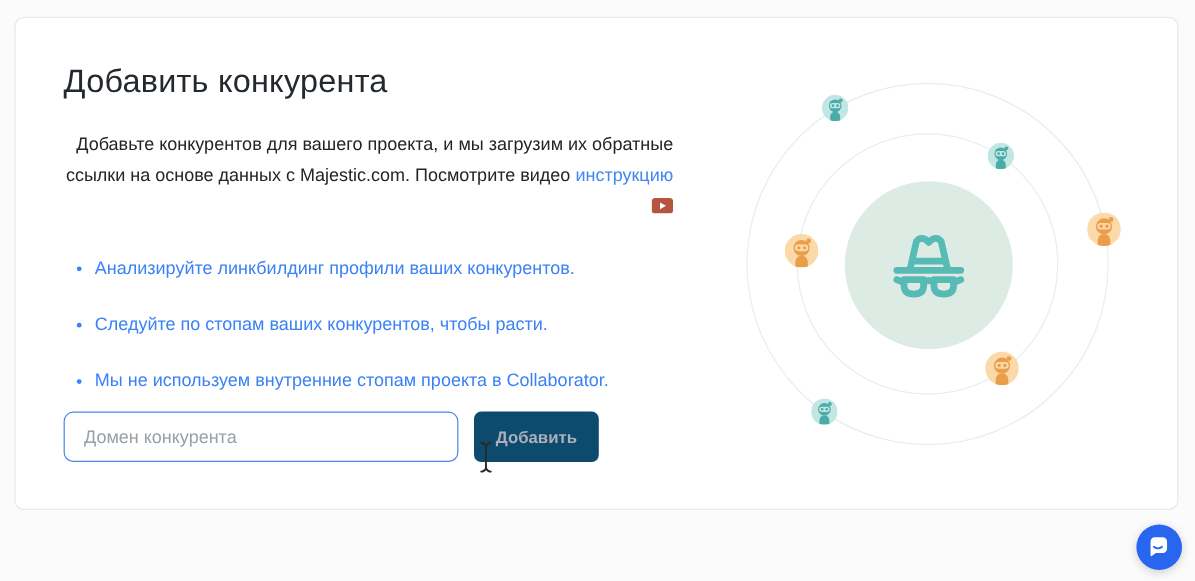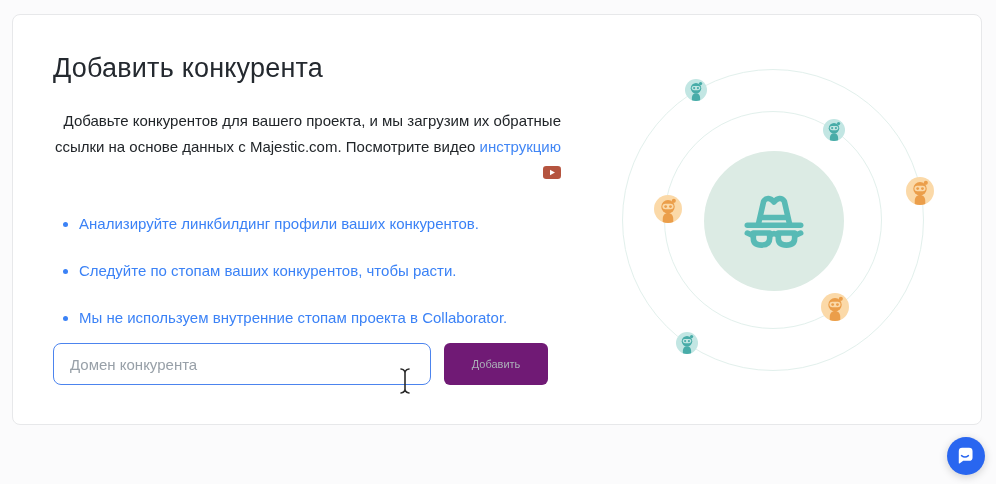--- a/index.html
+++ b/index.html
@@ -48,33 +48,34 @@
     margin-bottom: 21px;
   }
   ul.bullets li:last-child { margin-bottom: 0; }
 
   
   .form-row {
     position: absolute; left: 40px; top: 328px;
     display: flex; align-items: center; gap: 13px;
   }
   .domain-input {
-    width: 378px; height: 42px;
+    width: 329px; height: 42px;
     border: 1.5px solid #4c84ee; border-radius: 8px;
     padding: 0 16px; font-size: 15px; color: #212529;
     font-family: "Liberation Sans", sans-serif;
     outline: none; background: #fff;
   }
   .domain-input::placeholder { color: #98a0a8; }
   .add-btn {
     width: 104px; height: 42px;
-    background: #701a75; border: none; border-radius: 6px;
-    font-size: 11px; color: #abb0b8;
+    background: #0c4a6e; border: none; border-radius: 6px;
+    font-size: 14px; color: #abb0b8;
     font-family: "Liberation Sans", sans-serif;
     cursor: default;
+    font-weight: bold;
   }
 
   
   .illustration {
     position: absolute; left: 601px; top: 46px; width: 320px; height: 320px;
   }
   .orbit {
     position: absolute; border: 1px solid #e2f0ec; border-radius: 50%;
   }
   .orbit-outer { left: 8px;  top: 8px;  width: 302px; height: 302px; }

